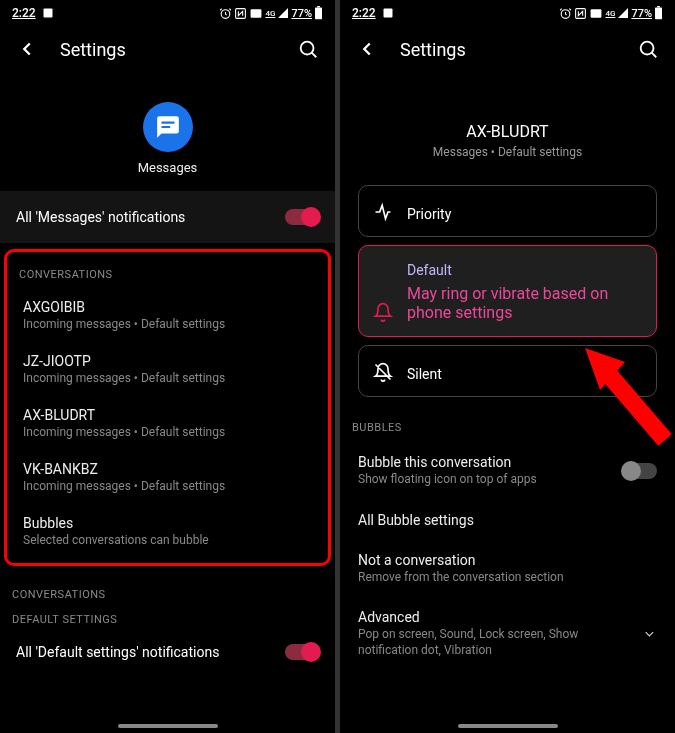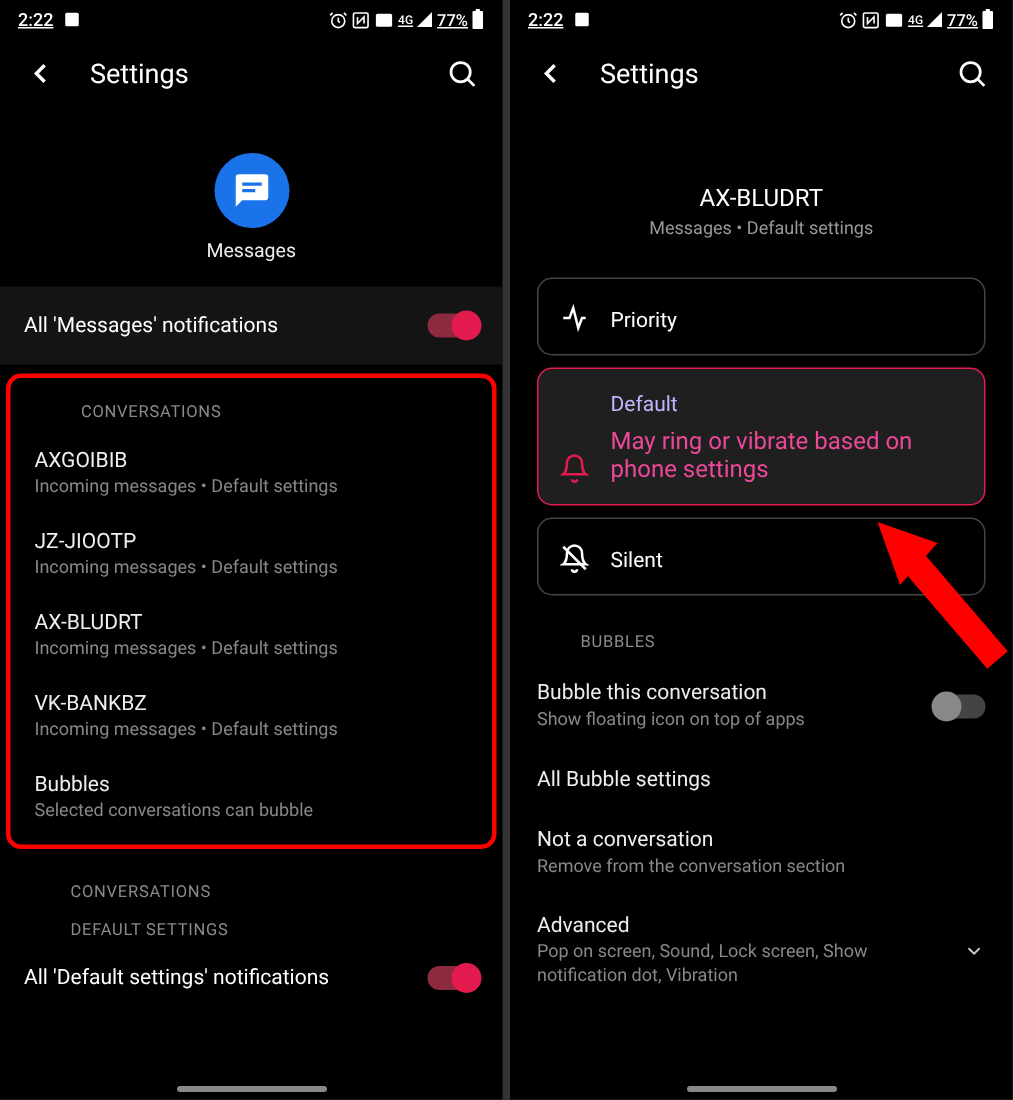--- a/index.html
+++ b/index.html
@@ -67,23 +67,22 @@
   content: ""; position: absolute; right: -2px; top: -2px;
   width: 20px; height: 20px; border-radius: 50%; background: #e31b4e;
 }
 .toggle.off { background: #444; }
 .toggle.off::after {
   content: ""; position: absolute; left: -2px; top: -2px;
   width: 20px; height: 20px; border-radius: 50%; background: #888;
 }
 .section-label {
   color: #8a8a8a; font-size: 11px; letter-spacing: 0.5px;
-  padding: 16px 31px 8px;
+  padding: 16px 12px 8px;
   text-transform: uppercase;
-  margin-left: 16px;
 }
 .list-item {
   padding: 10px 16px 12px;
 }
 .list-item .primary { font-size: 14px; color: #eee; margin-bottom: 2px; }
 .list-item .secondary { font-size: 12px; color: #888; }
 .red-box {
   border: 3px solid #f00;
   border-radius: 10px;
   margin: 6px 4px;

